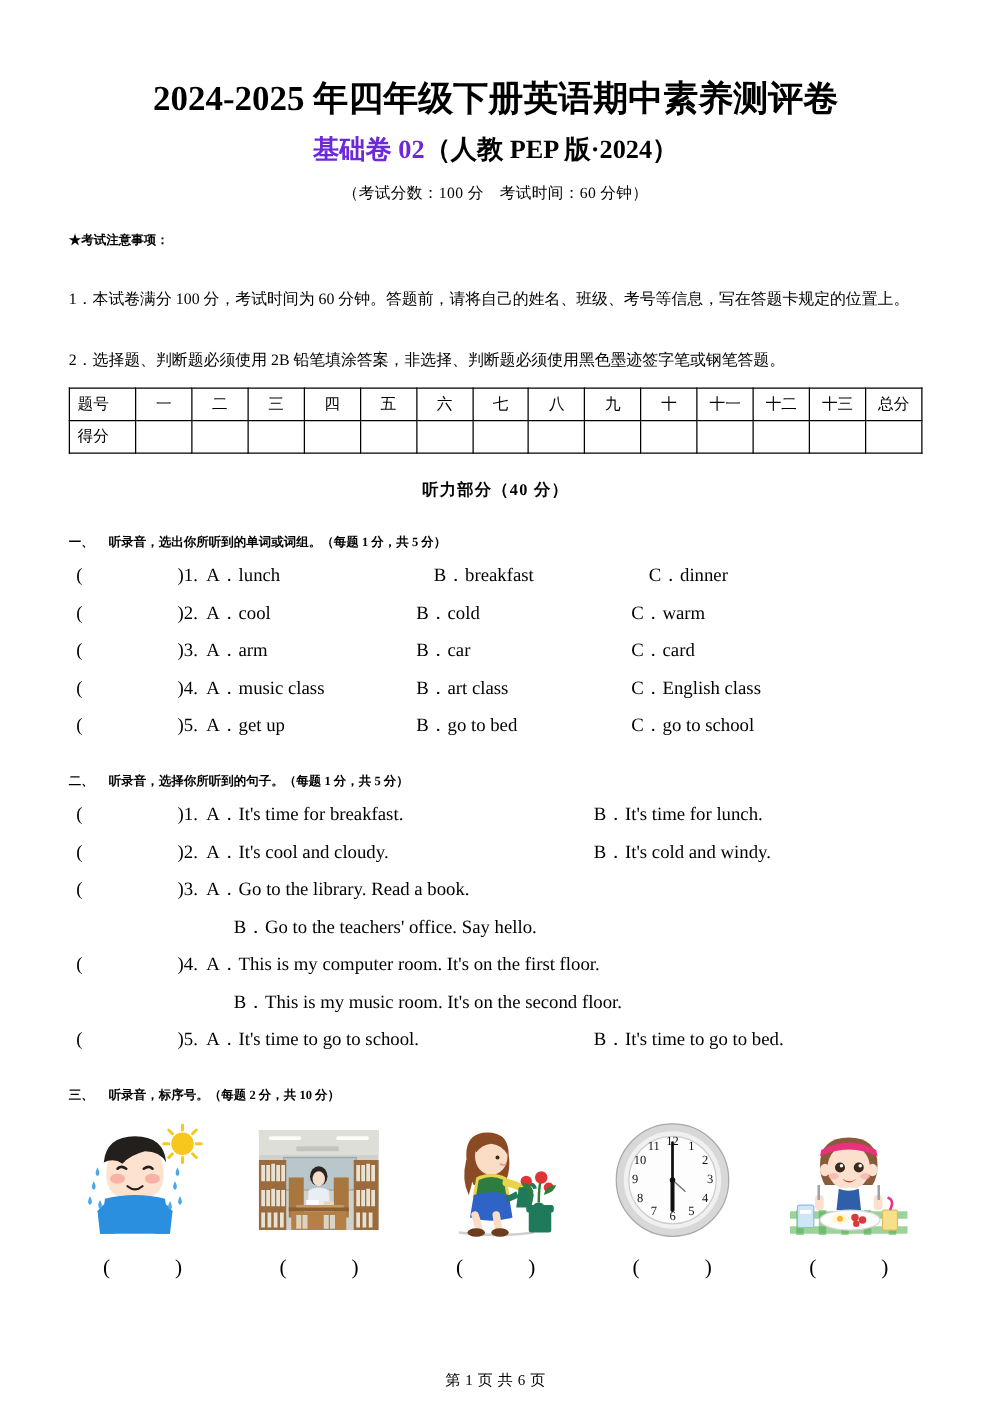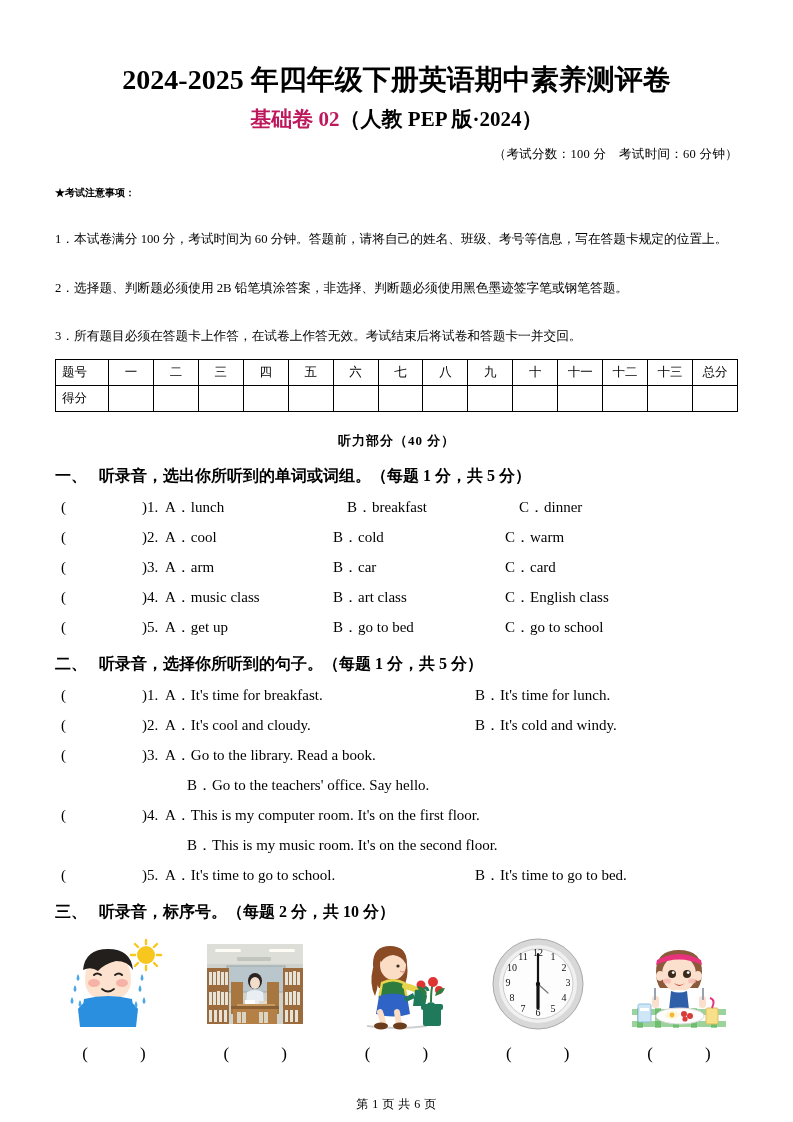--- a/index.html
+++ b/index.html
@@ -41,24 +41,24 @@
   }
   .title-sub {
     text-align: center;
     font-weight: bold;
     font-size: 21px;
     margin-top: 11px;
     line-height: 1.2;
     white-space: nowrap;
   }
   .title-sub .red {
-    color: #be185d;
+    color: #6d28d9;
   }
   .title-meta {
-    text-align: right;
+    text-align: center;
     font-size: 12.5px;
     margin-top: 14px;
     letter-spacing: .3px;
   }
 
   
   .notice {
     margin-top: 20px;
     font-size: 12.7px;
     line-height: 1.95;
@@ -96,22 +96,22 @@
   
   .part-title {
     text-align: center;
     font-weight: bold;
     font-size: 13px;
     margin-top: 20px;
     letter-spacing: 1px;
   }
   .q-head {
     font-weight: bold;
-    font-size: 16px;
-    margin-top: 14px;
+    font-size: 10px;
+    margin-top: 26px;
     line-height: 1.5;
     white-space: nowrap;
   }
   .q-head .num {
     margin-right: 12px;
   }
 
   
   .opt-row {
     font-size: 15px;
@@ -207,21 +207,20 @@
   <div class="title-main">2024-2025 年四年级下册英语期中素养测评卷</div>
   <div class="title-sub">
     <span class="red">基础卷 02</span><span>（人教 PEP 版·2024）</span>
   </div>
   <div class="title-meta">（考试分数：100 分　考试时间：60 分钟）</div>
 
   <div class="notice">
     <div class="notice-head">★考试注意事项：</div>
     <div class="notice-item">1．本试卷满分 100 分，考试时间为 60 分钟。答题前，请将自己的姓名、班级、考号等信息，写在答题卡规定的位置上。</div>
     <div class="notice-item">2．选择题、判断题必须使用 2B 铅笔填涂答案，非选择、判断题必须使用黑色墨迹签字笔或钢笔答题。</div>
-    <div class="notice-item">3．所有题目必须在答题卡上作答，在试卷上作答无效。考试结束后将试卷和答题卡一并交回。</div>
   </div>
 
   <table class="score-table">
     <tbody>
           <tr>
       <td class="lbl">题号</td>
       <td>一</td>
       <td>二</td>
       <td>三</td>
       <td>四</td>

